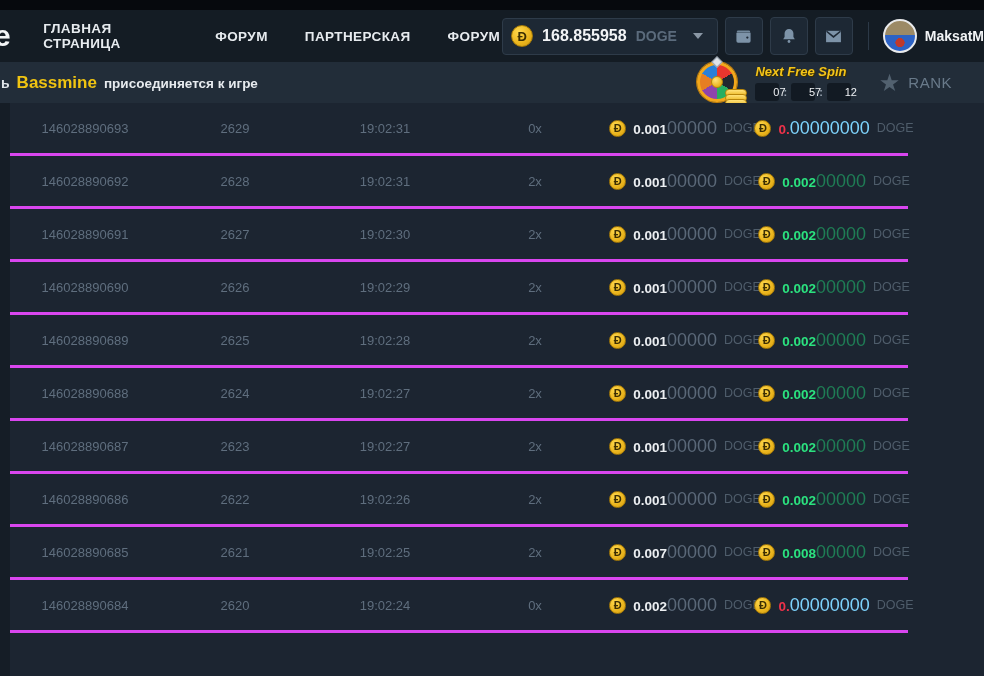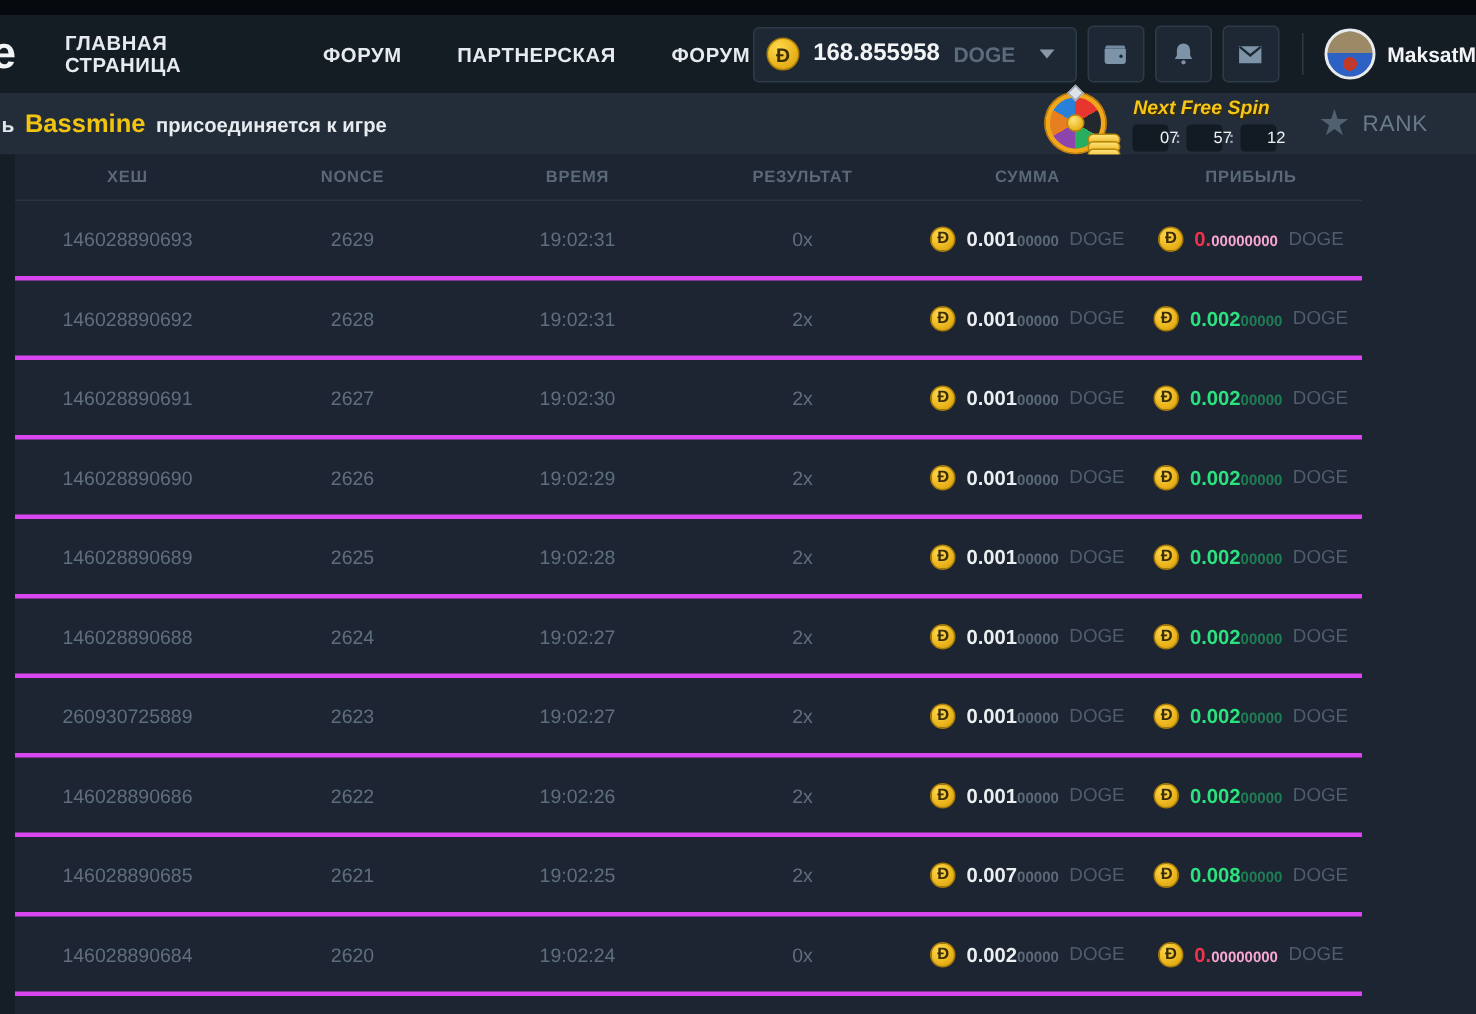--- a/index.html
+++ b/index.html
@@ -74,24 +74,24 @@
   .table { margin-left:10px; width:898px; }
   .t-head { display:grid; grid-template-columns:150px 150px 150px 150px 150px 148px;
             height:31px; align-items:center; border-bottom:1px solid #2b3542; }
   .t-head div { text-align:center; color:#5a6878; font-size:11px; font-weight:bold;
                 text-transform:uppercase; letter-spacing:.5px; }
   .t-row { display:grid; grid-template-columns:150px 150px 150px 150px 150px 148px;
            height:53px; align-items:center; border-bottom:3px solid #d946ef; }
   .t-row > div { text-align:center; color:#5f6e7e; font-size:13px; }
   .cell-amt { display:flex; align-items:center; justify-content:center; gap:7px; }
   .amt-main { font-weight:bold; font-size:13.5px; color:#eceff2; }
-  .amt-rest { font-weight:bold; font-size:10px; color:#5a6878; }
+  .amt-rest { font-weight:normal; font-size:18px; color:#5a6878; }
   .amt-cur { font-size:12.5px; color:#4f5d6b; }
   .amt-main.win { color:#2be27f; } .amt-rest.win { color:#1f7d55; }
-  .amt-main.loss { color:#f0324a; } .amt-rest.loss { color:#f9a8d4; }
+  .amt-main.loss { color:#f0324a; } .amt-rest.loss { color:#7dd3fc; }
 
   .doge-coin { width:17px; height:17px; border-radius:50%; flex:none;
                background:radial-gradient(circle at 35% 30%, #ffd84d, #eab41c 60%, #cf9a12);
                border:1px solid #a87c08; color:#3c2e02; font-weight:bold; font-size:11px;
                display:flex; align-items:center; justify-content:center; }
   .doge-coin.big { width:22px; height:22px; font-size:13px; }
 </style>
 </head>
 <body>
 
@@ -178,28 +178,20 @@
 
   <div class="rank-widget">
     <span class="rank-star">★</span>
     <span class="rank-label">RANK</span>
   </div>
 </div>
 
 <div class="content">
   <div class="left-strip"></div>
   <div class="table">
-    <div class="t-head">
-      <div>ХЕШ</div>
-      <div>NONCE</div>
-      <div>ВРЕМЯ</div>
-      <div>РЕЗУЛЬТАТ</div>
-      <div>СУММА</div>
-      <div>ПРИБЫЛЬ</div>
-    </div>
     <div>
   <div class="t-row">
     <div>146028890693</div>
     <div>2629</div>
     <div>19:02:31</div>
     <div>0x</div>
     <div class="cell-amt">
       <span class="doge-coin">Đ</span>
       <span><span class="amt-main bet-main">0.001</span><span class="amt-rest bet-rest">00000</span></span>
       <span class="amt-cur bet-cur">DOGE</span>
@@ -290,21 +282,21 @@
       <span class="amt-cur bet-cur">DOGE</span>
     </div>
     <div class="cell-amt">
       <span class="doge-coin">Đ</span>
       <span><span class="amt-main p-main win">0.002</span><span class="amt-rest p-rest win">00000</span></span>
       <span class="amt-cur p-cur">DOGE</span>
     </div>
   </div>
 
   <div class="t-row">
-    <div>260930725889</div>
+    <div>146028890687</div>
     <div>2623</div>
     <div>19:02:27</div>
     <div>2x</div>
     <div class="cell-amt">
       <span class="doge-coin">Đ</span>
       <span><span class="amt-main bet-main">0.001</span><span class="amt-rest bet-rest">00000</span></span>
       <span class="amt-cur bet-cur">DOGE</span>
     </div>
     <div class="cell-amt">
       <span class="doge-coin">Đ</span>

